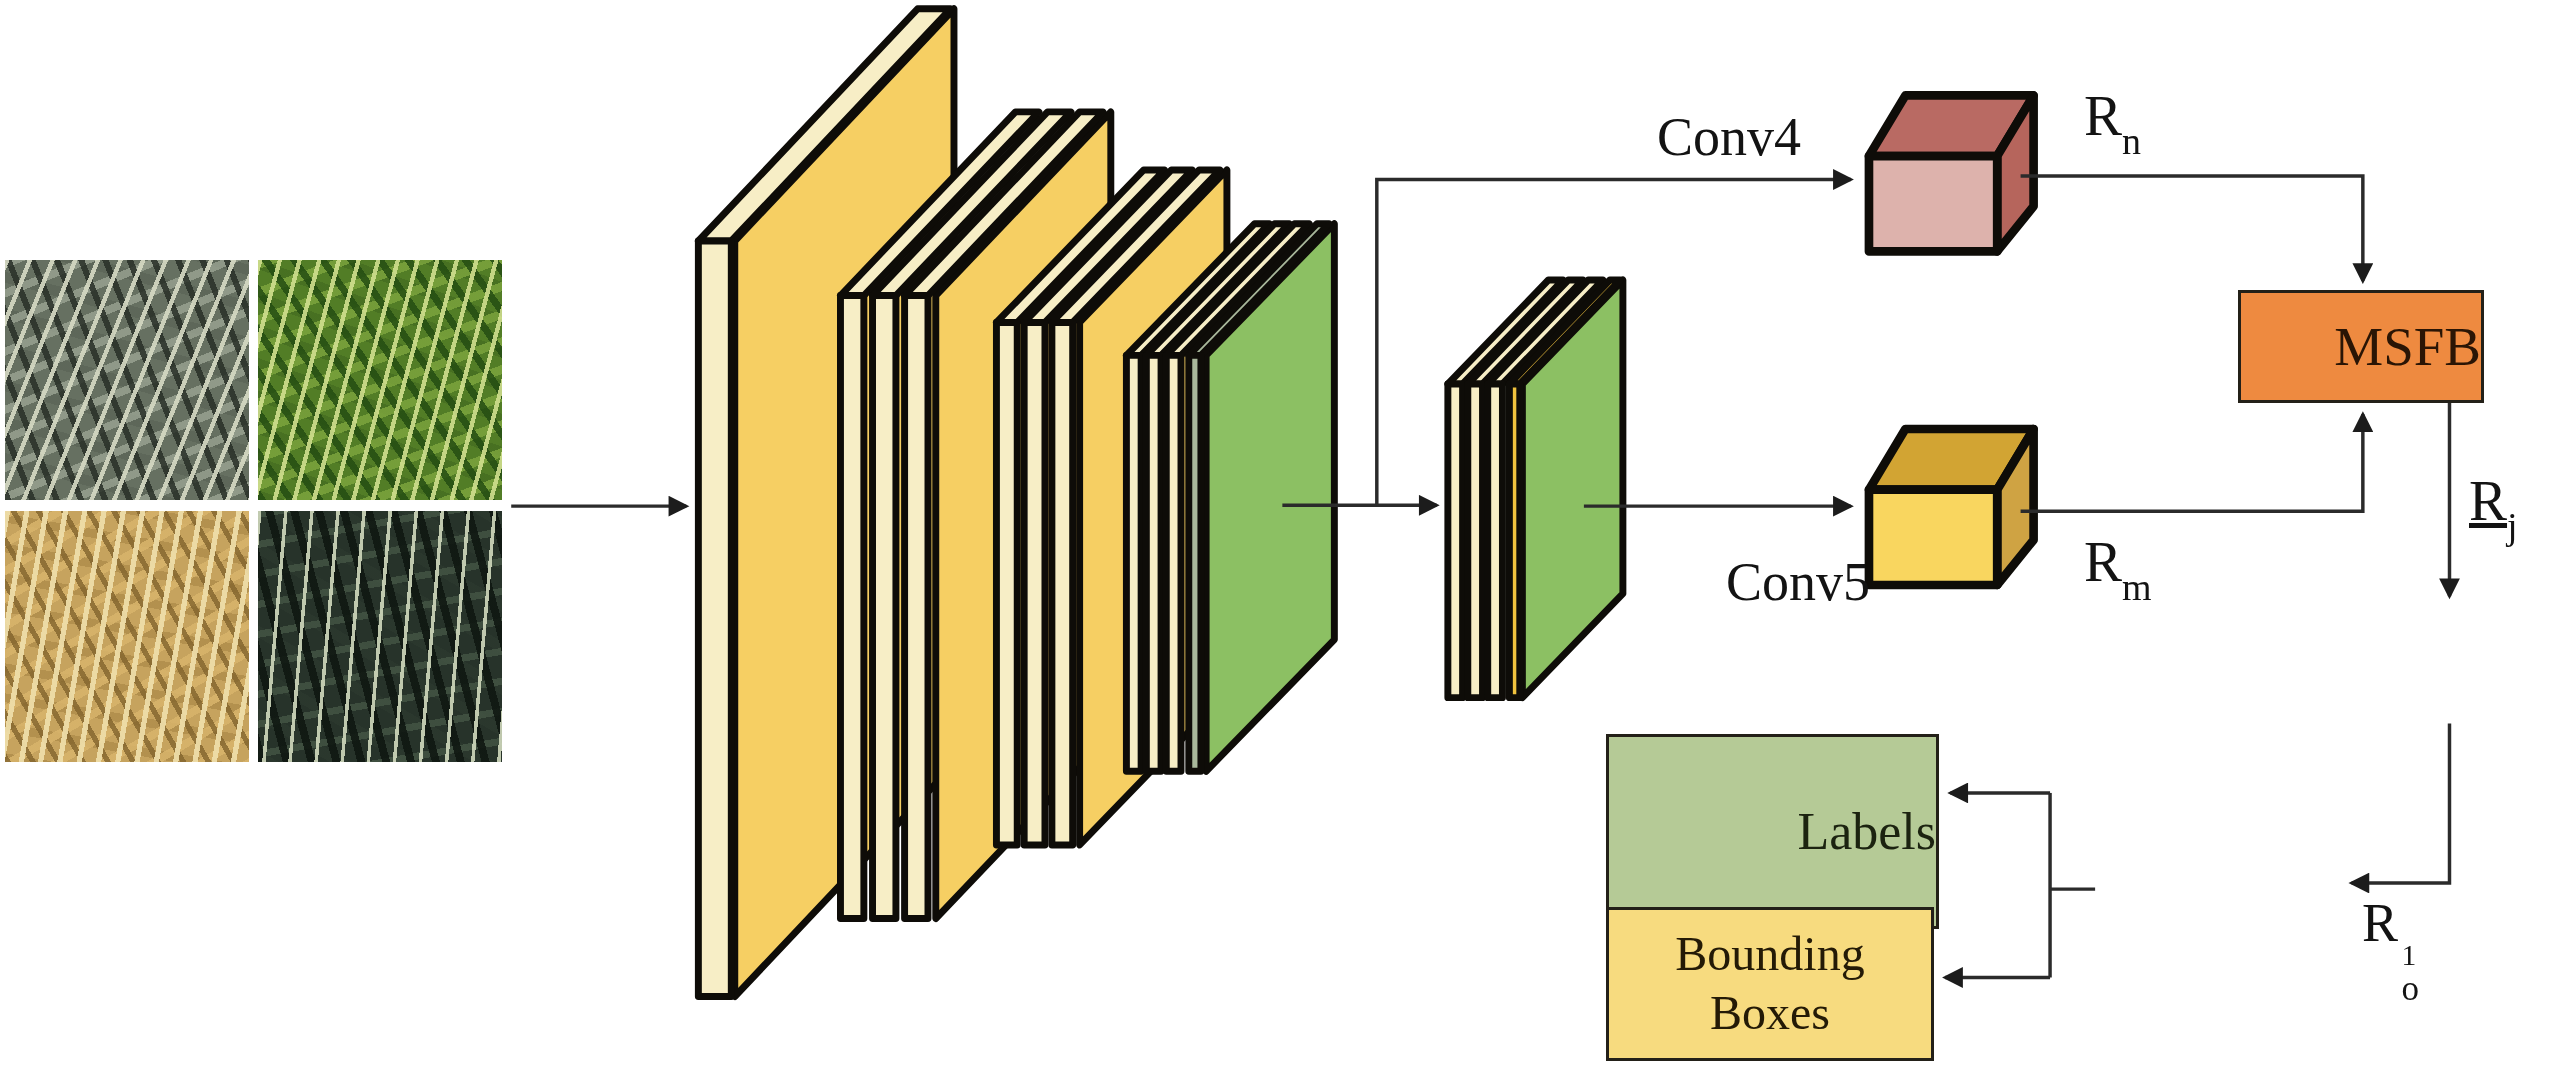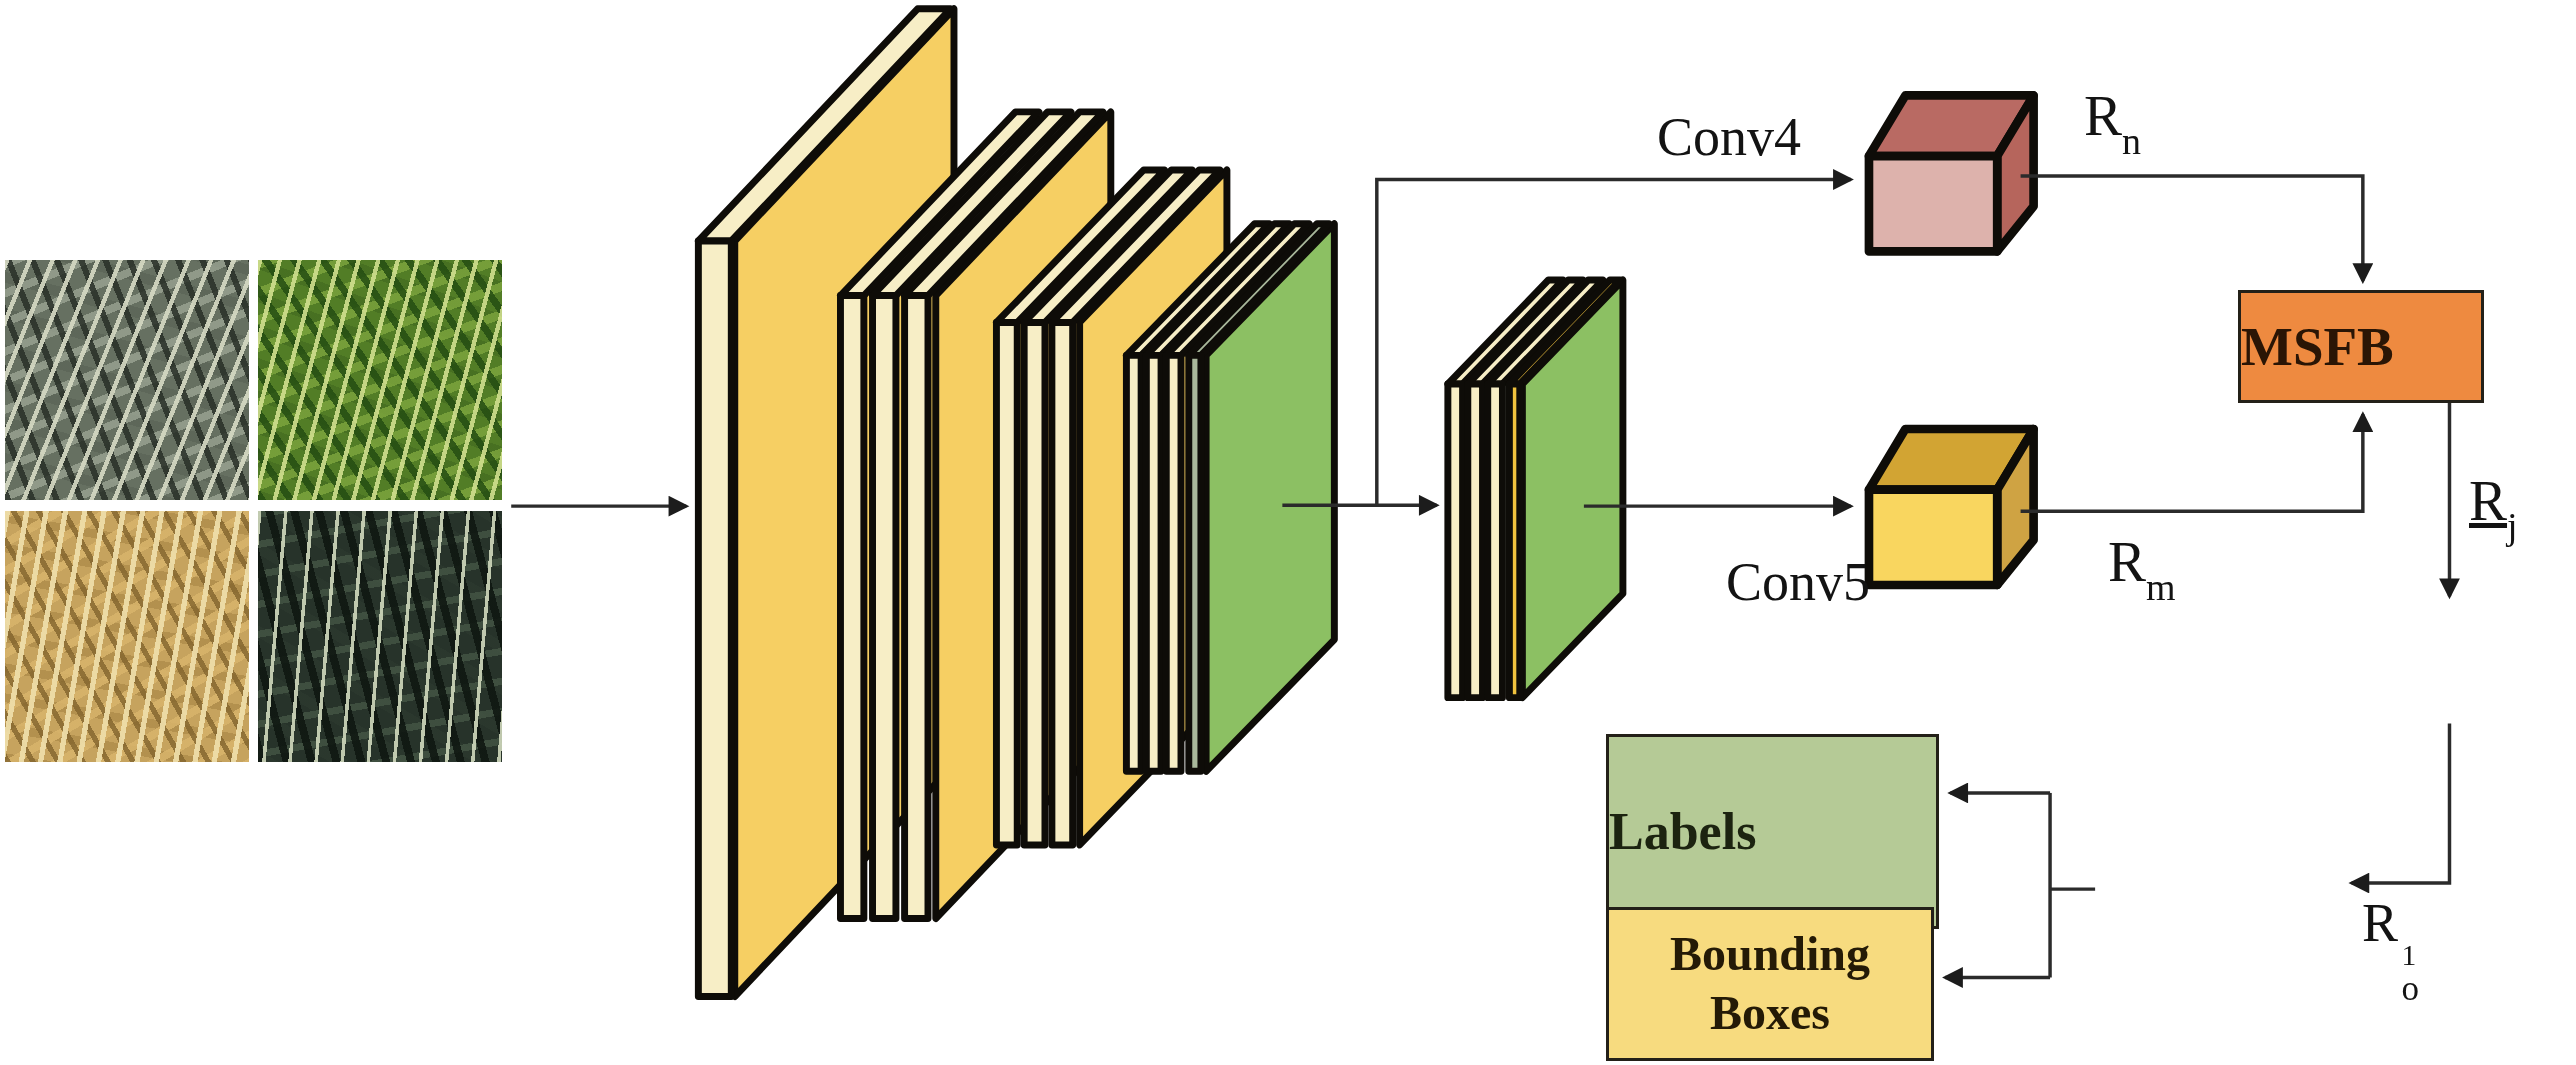--- a/index.html
+++ b/index.html
@@ -66,41 +66,40 @@
   .cube-red-side{fill:var(--cube_red_side);}
   .cube-yellow-top{fill:var(--cube_yellow_top);}
   .cube-yellow-front{fill:var(--cube_yellow_front);}
   .cube-yellow-side{fill:var(--cube_yellow_side);}
 
   .connector{stroke:var(--connector);stroke-width:4;fill:none;}
 
   
   .box{
     position:absolute;
-    display:flex;align-items:center;justify-content:flex-start;
+    display:flex;align-items:center;justify-content:flex-end;
     text-align:center;
     border:3.5px solid #232018;
     box-sizing:border-box;
-    font-weight:bold;
   }
   .box-msfb{left:2238px;top:290px;width:246px;height:113px;background:var(--msfb_fill);font-size:55px;color:#2a1505;}
   .box-sab {left:2327px;top:607px;width:239px;height:117px;background:var(--sab_fill);font-size:55px;color:#140a04;}
   .box-rdb {left:2095px;top:832px;width:244px;height:114px;background:var(--rdb_fill);font-size:55px;color:#201410;}
   .box-labels{left:1606px;top:734px;width:333px;height:195px;background:var(--labels_fill);font-size:52px;color:#1c2310;}
   .box-bboxes{left:1606px;top:907px;width:328px;height:154px;background:var(--bounding_boxes_fill);font-size:48px;line-height:1.22;color:#241a06;padding:18px 26px;}
 
   
   .flabel{position:absolute;font-size:54px;color:#131313;text-align:right;}
   .flabel-conv4{left:1541px;top:106px;width:260px;}
   .flabel-conv5{left:1610px;top:551px;width:260px;}
 
   .rlab{position:absolute;font-size:57px;color:#131313;white-space:nowrap;}
   .rlab sub{font-size:38px;line-height:0;vertical-align:-19px;}
   .rlab-rn{left:2084px;top:83px;}
-  .rlab-rm{left:2084px;top:529px;margin-left:24px;}
+  .rlab-rm{left:2084px;top:529px;}
   .rlab-rj{left:2469px;top:468px;text-decoration:underline;}
   .rlab-ro{left:2362px;top:892px;font-size:54px;}
   .supsub{display:inline-flex;flex-direction:column;align-items:flex-start;vertical-align:-24px;line-height:1;margin-left:3.5px;}
   .supsub .sup{font-size:29.5px;}
   .supsub .sub{font-size:35px;}
 </style>
 </head>
 <body>
 
 <div class="scene">

